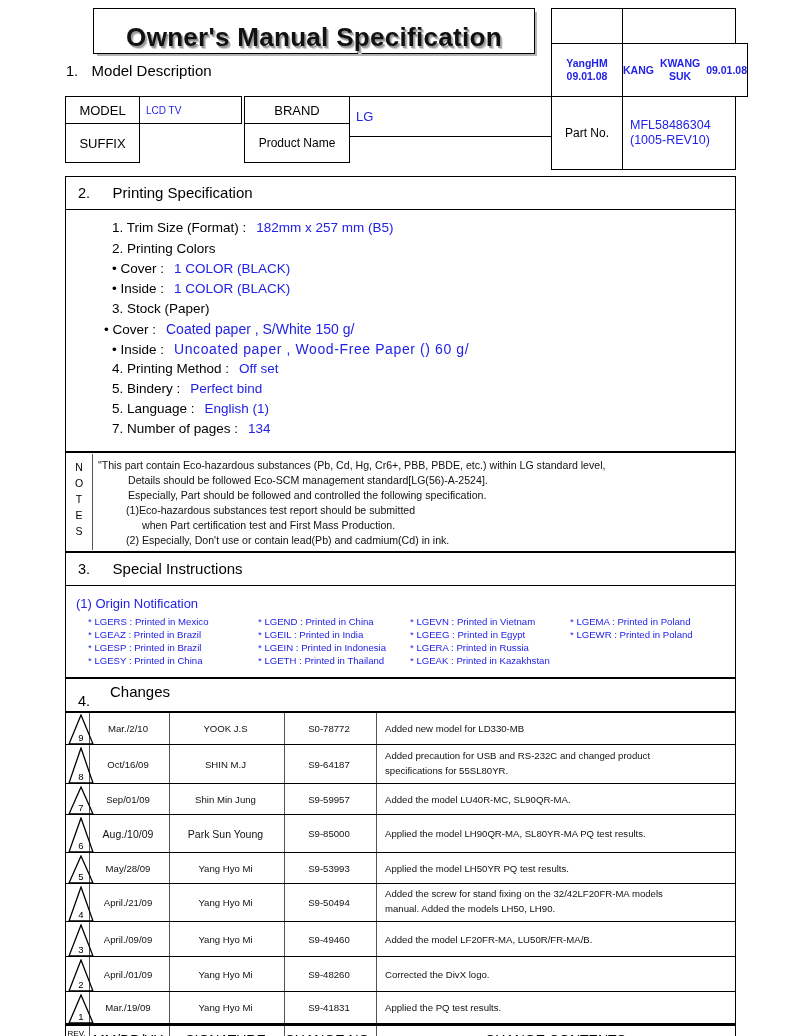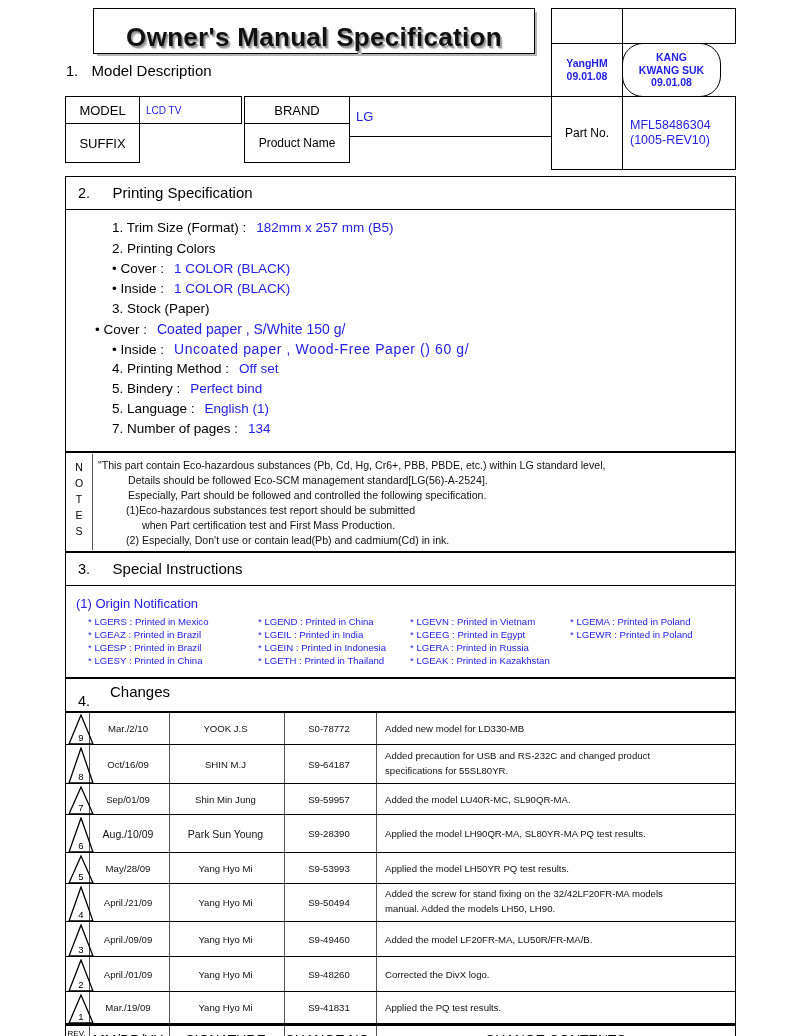--- a/index.html
+++ b/index.html
@@ -90,21 +90,21 @@
     <span class="title-text">Owner's Manual Specification</span>
   </div>
 
   <div class="sig-cell" style="left:551px;top:8px;width:72px;height:36px;"></div>
   <div class="sig-cell" style="left:622px;top:8px;width:114px;height:36px;"></div>
 
   <div class="sig-cell blue" style="left:551px;top:43px;width:72px;height:54px;flex-direction:column;">
     <span>YangHM</span>
     <span>09.01.08</span>
   </div>
-  <div class="sig-cell blue" style="left:622px;top:43px;width:99px;height:54px;flex-direction:column;border-radius:21px;">
+  <div class="sig-cell blue" style="left:622px;top:43px;width:126px;height:54px;">
     <span>KANG</span>
     <span>KWANG SUK</span>
     <span>09.01.08</span>
   </div>
 
   <div class="sig-cell" style="left:551px;top:96px;width:72px;height:74px;font-size:12px;font-weight:normal;">Part No.</div>
   <div class="sig-cell blue" style="left:622px;top:96px;width:114px;height:74px;flex-direction:column;align-items:flex-start;justify-content:center;padding-left:7px;font-size:12.5px;font-weight:normal;text-align:left;">
     <span>MFL58486304</span>
     <span>(1005-REV10)</span>
   </div>
@@ -129,21 +129,21 @@
   </div>
 
   <div class="bx" style="left:65px;top:209px;width:671px;height:243px;"></div>
 
   <div id="ps-list">
       <div class="ps-line" style="left: 112px; top: 220px;"><span class="bk">1. Trim Size (Format) :</span><span class="v blue">182mm x 257 mm (B5)</span></div>
       <div class="ps-line" style="left: 112px; top: 241px;"><span class="bk">2. Printing Colors</span></div>
       <div class="ps-line" style="left: 112px; top: 261px;"><span class="bk">• Cover :</span><span class="v blue">1 COLOR (BLACK)</span></div>
       <div class="ps-line" style="left: 112px; top: 281px;"><span class="bk">• Inside :</span><span class="v blue">1 COLOR (BLACK)</span></div>
       <div class="ps-line" style="left: 112px; top: 301px;"><span class="bk">3. Stock (Paper)</span></div>
-      <div class="ps-line" style="left: 95px; top: 321px; text-align: right;"><span class="bk">• Cover :</span><span class="v blue" style="font-size: 14px;">Coated paper , S/White 150 g/</span></div>
+      <div class="ps-line" style="left: 104px; top: 321px; text-align: right;"><span class="bk">• Cover :</span><span class="v blue" style="font-size: 14px;">Coated paper , S/White 150 g/</span></div>
       <div class="ps-line" style="left: 112px; top: 341px;"><span class="bk">• Inside :</span><span class="v blue" style="letter-spacing: 0.6px; font-size: 14px;">Uncoated paper , Wood-Free Paper () 60 g/</span></div>
       <div class="ps-line" style="left: 112px; top: 361px;"><span class="bk">4. Printing Method :</span><span class="v blue">Off set</span></div>
       <div class="ps-line" style="left: 112px; top: 381px;"><span class="bk">5. Bindery :</span><span class="v blue">Perfect bind</span></div>
       <div class="ps-line" style="left: 112px; top: 401px;"><span class="bk">5. Language :</span><span class="v blue">English (1)</span></div>
       <div class="ps-line" style="left: 112px; top: 421px;"><span class="bk">7. Number of pages :</span><span class="v blue">134</span></div>
     </div>
 
   <div class="bx" style="left:65px;top:452px;width:671px;height:100px;"></div>
   <div style="position:absolute;left:92px;top:454px;height:96px;border-left:1.2px solid #555;"></div>
   <div id="notes-letters">
@@ -252,21 +252,21 @@
         <div class="ch-v" style="left: 310px;"></div>
       </div>
       <div class="tri" style="left: 68px; top: 817px; width: 26px; height: 36px;">
         <svg width="26" height="36" viewBox="0 0 26 36">
           <polygon points="13,1 25,35 1,35" fill="none" stroke="#000" stroke-width="1.3"></polygon>
         </svg>
         <div class="n" style="bottom: 2px;">6</div>
       </div>
       <div class="ch-txt" style="left: 88px; top: 828px; width: 80px; text-align: center; font-size: 10.5px;">Aug./10/09</div>
       <div class="ch-txt" style="left: 168px; top: 828px; width: 115px; text-align: center; font-size: 10.5px;">Park Sun Young</div>
-      <div class="ch-txt" style="left: 283px; top: 828px; width: 92px; text-align: center;">S9-28390</div>
+      <div class="ch-txt" style="left: 283px; top: 828px; width: 92px; text-align: center;">S9-85000</div>
       <div class="ch-txt" style="left: 385px; top: 828px; width: 345px; text-align: left;">Applied the model LH90QR-MA, SL80YR-MA PQ test results.</div>
       <div class="ch-row" style="left: 65px; top: 853px; width: 671px; height: 31px; border-top: none;">
         <div class="ch-v" style="left: 23px;"></div>
         <div class="ch-v" style="left: 103px;"></div>
         <div class="ch-v" style="left: 218px;"></div>
         <div class="ch-v" style="left: 310px;"></div>
       </div>
       <div class="tri" style="left: 68px; top: 855px; width: 26px; height: 29px;">
         <svg width="26" height="29" viewBox="0 0 26 29">
           <polygon points="13,1 25,28 1,28" fill="none" stroke="#000" stroke-width="1.3"></polygon>

